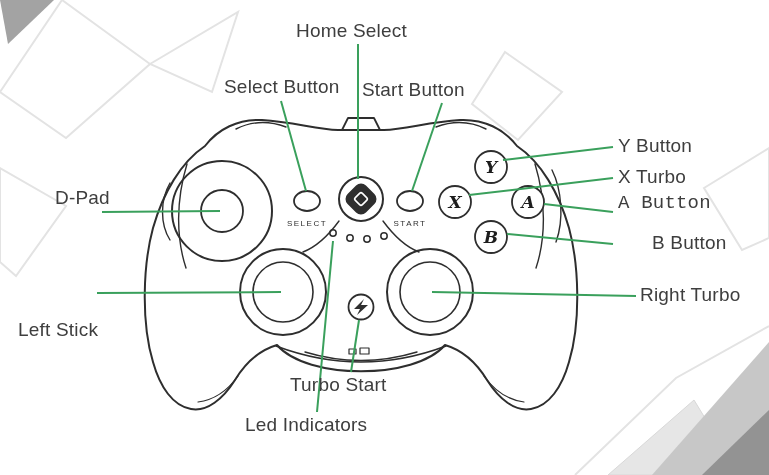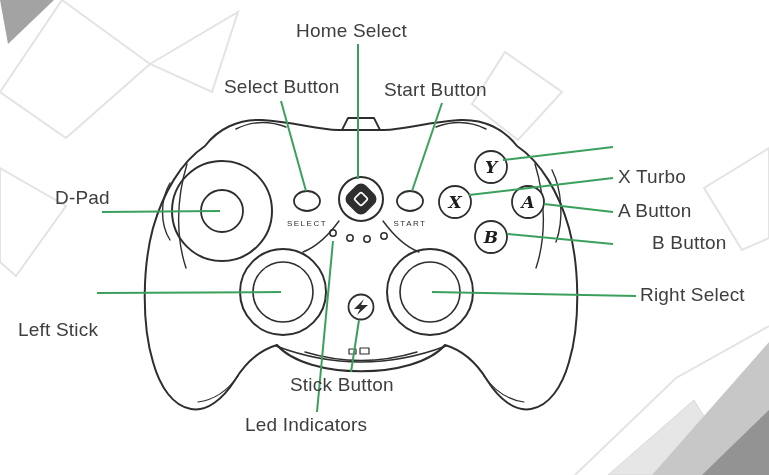--- a/index.html
+++ b/index.html
@@ -136,22 +136,23 @@
       <line x1="102" y1="212" x2="220" y2="211"></line>
       <line x1="97" y1="293" x2="281" y2="292"></line>
       <line x1="636" y1="296" x2="432" y2="292"></line>
       <line x1="351" y1="372" x2="359" y2="320"></line>
       <line x1="317" y1="412" x2="333" y2="241"></line>
     </g>
   </svg>
 
   <div class="lbl" style="left:296px; top:20px;">Home Select</div>
   <div class="lbl" style="left:200px; top:76px;margin-left:24px;">Select Button</div>
-  <div class="lbl" style="left:384px; top:79px;text-align:right;">Start Button</div>
+  <div class="lbl" style="left:362px; top:79px;text-align:right;">Start Button</div>
+  <div class="lbl" style="left:618px; top:135px;">Y Button</div>
   <div class="lbl" style="left:618px; top:166px;">X Turbo</div>
-  <div class="lbl" style="left:618px; top:200px;">A Button</div>
+  <div class="lbl" style="left:618px; top:193px;font-family:Liberation Mono, monospace;">A Button</div>
   <div class="lbl" style="left:618px; top:232px;margin-left:34px;">B Button</div>
   <div class="lbl" style="left:55px;  top:187px;">D-Pad</div>
   <div class="lbl" style="left:18px;  top:283px;margin-top:36px;">Left Stick</div>
-  <div class="lbl" style="left:640px; top:284px;">Right Select</div>
-  <div class="lbl" style="left:290px; top:374px;">Stick Button</div>
+  <div class="lbl" style="left:640px; top:284px;">Right Turbo</div>
+  <div class="lbl" style="left:290px; top:374px;">Turbo Start</div>
   <div class="lbl" style="left:245px; top:414px;">Led Indicators</div>
 </div>
 
 </body></html>

